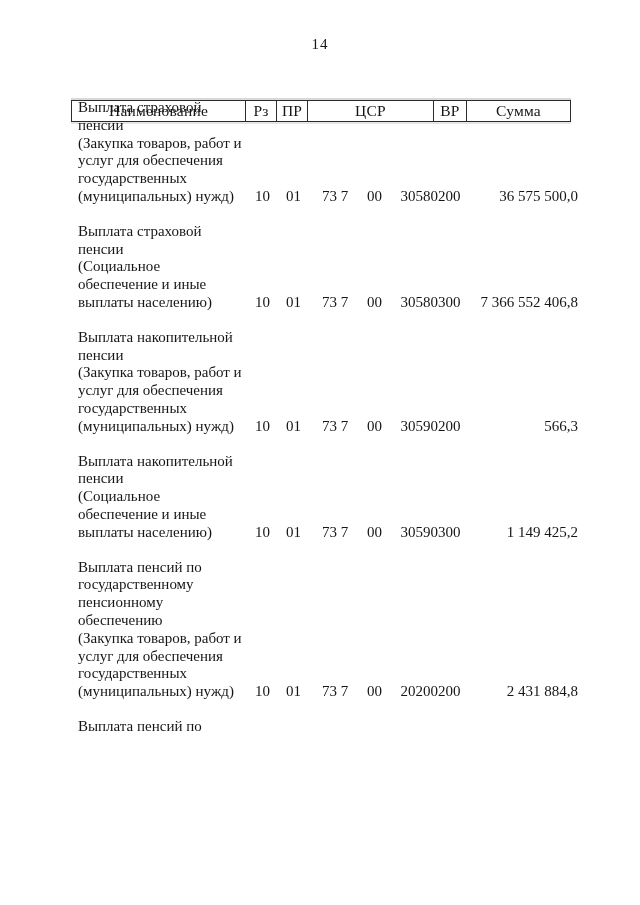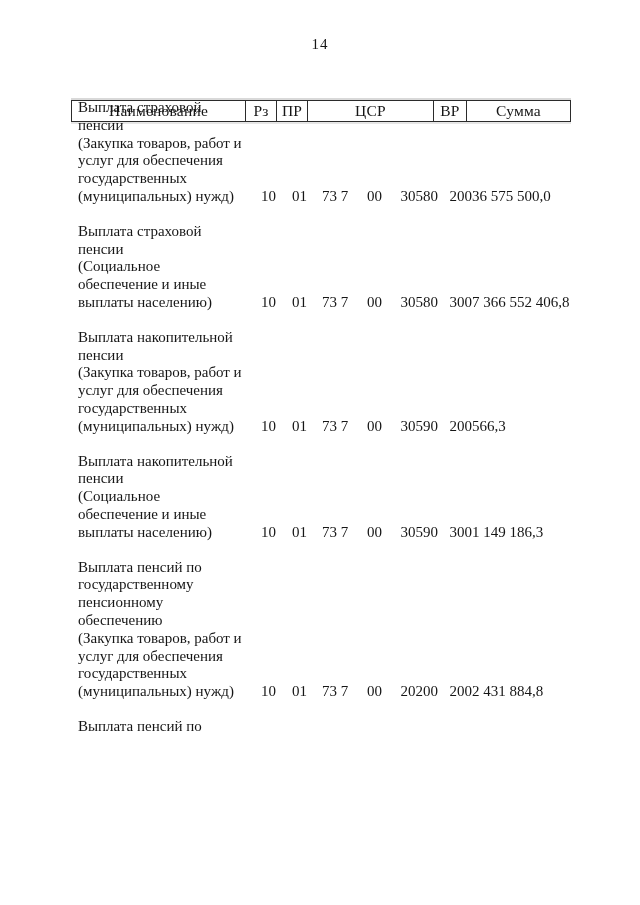--- a/index.html
+++ b/index.html
@@ -65,34 +65,34 @@
   }
   table.data-table tr:first-child td {
     padding-top: 13px;
   }
   td.name {
     padding-left: 7px !important;
     white-space: pre;
     overflow: visible;
   }
   td.rz, td.pr {
-    text-align: right;
+    text-align: left;
     padding-left: 10px !important;
   }
   td.vr {
-    text-align: right;
+    text-align: left;
   }
   td.csr .csr-wrap {
     display: flex;
     justify-content: space-between;
     padding-left: 15px;
     margin-top: 20px;
   }
   td.sum {
-    text-align: left;
+    text-align: right;
     white-space: nowrap;
   }
 </style>
 </head>
 <body>
 
 <div class="page">
 
   <div class="page-number">14</div>
 
@@ -196,21 +196,21 @@
         <td class="rz">10</td>
         <td class="pr">01</td>
         <td class="csr">
             <span class="csr-wrap">
               <span>73 7</span>
               <span>00</span>
               <span>30590</span>
             </span>
           </td>
         <td class="vr">300</td>
-        <td class="sum">1 149 186,3</td>
+        <td class="sum">1 149 425,2</td>
       </tr>
 
       <tr>
         <td class="name">Выплата пенсий по
 государственному
 пенсионному
 обеспечению
 (Закупка товаров, работ и
 услуг для обеспечения
 государственных

